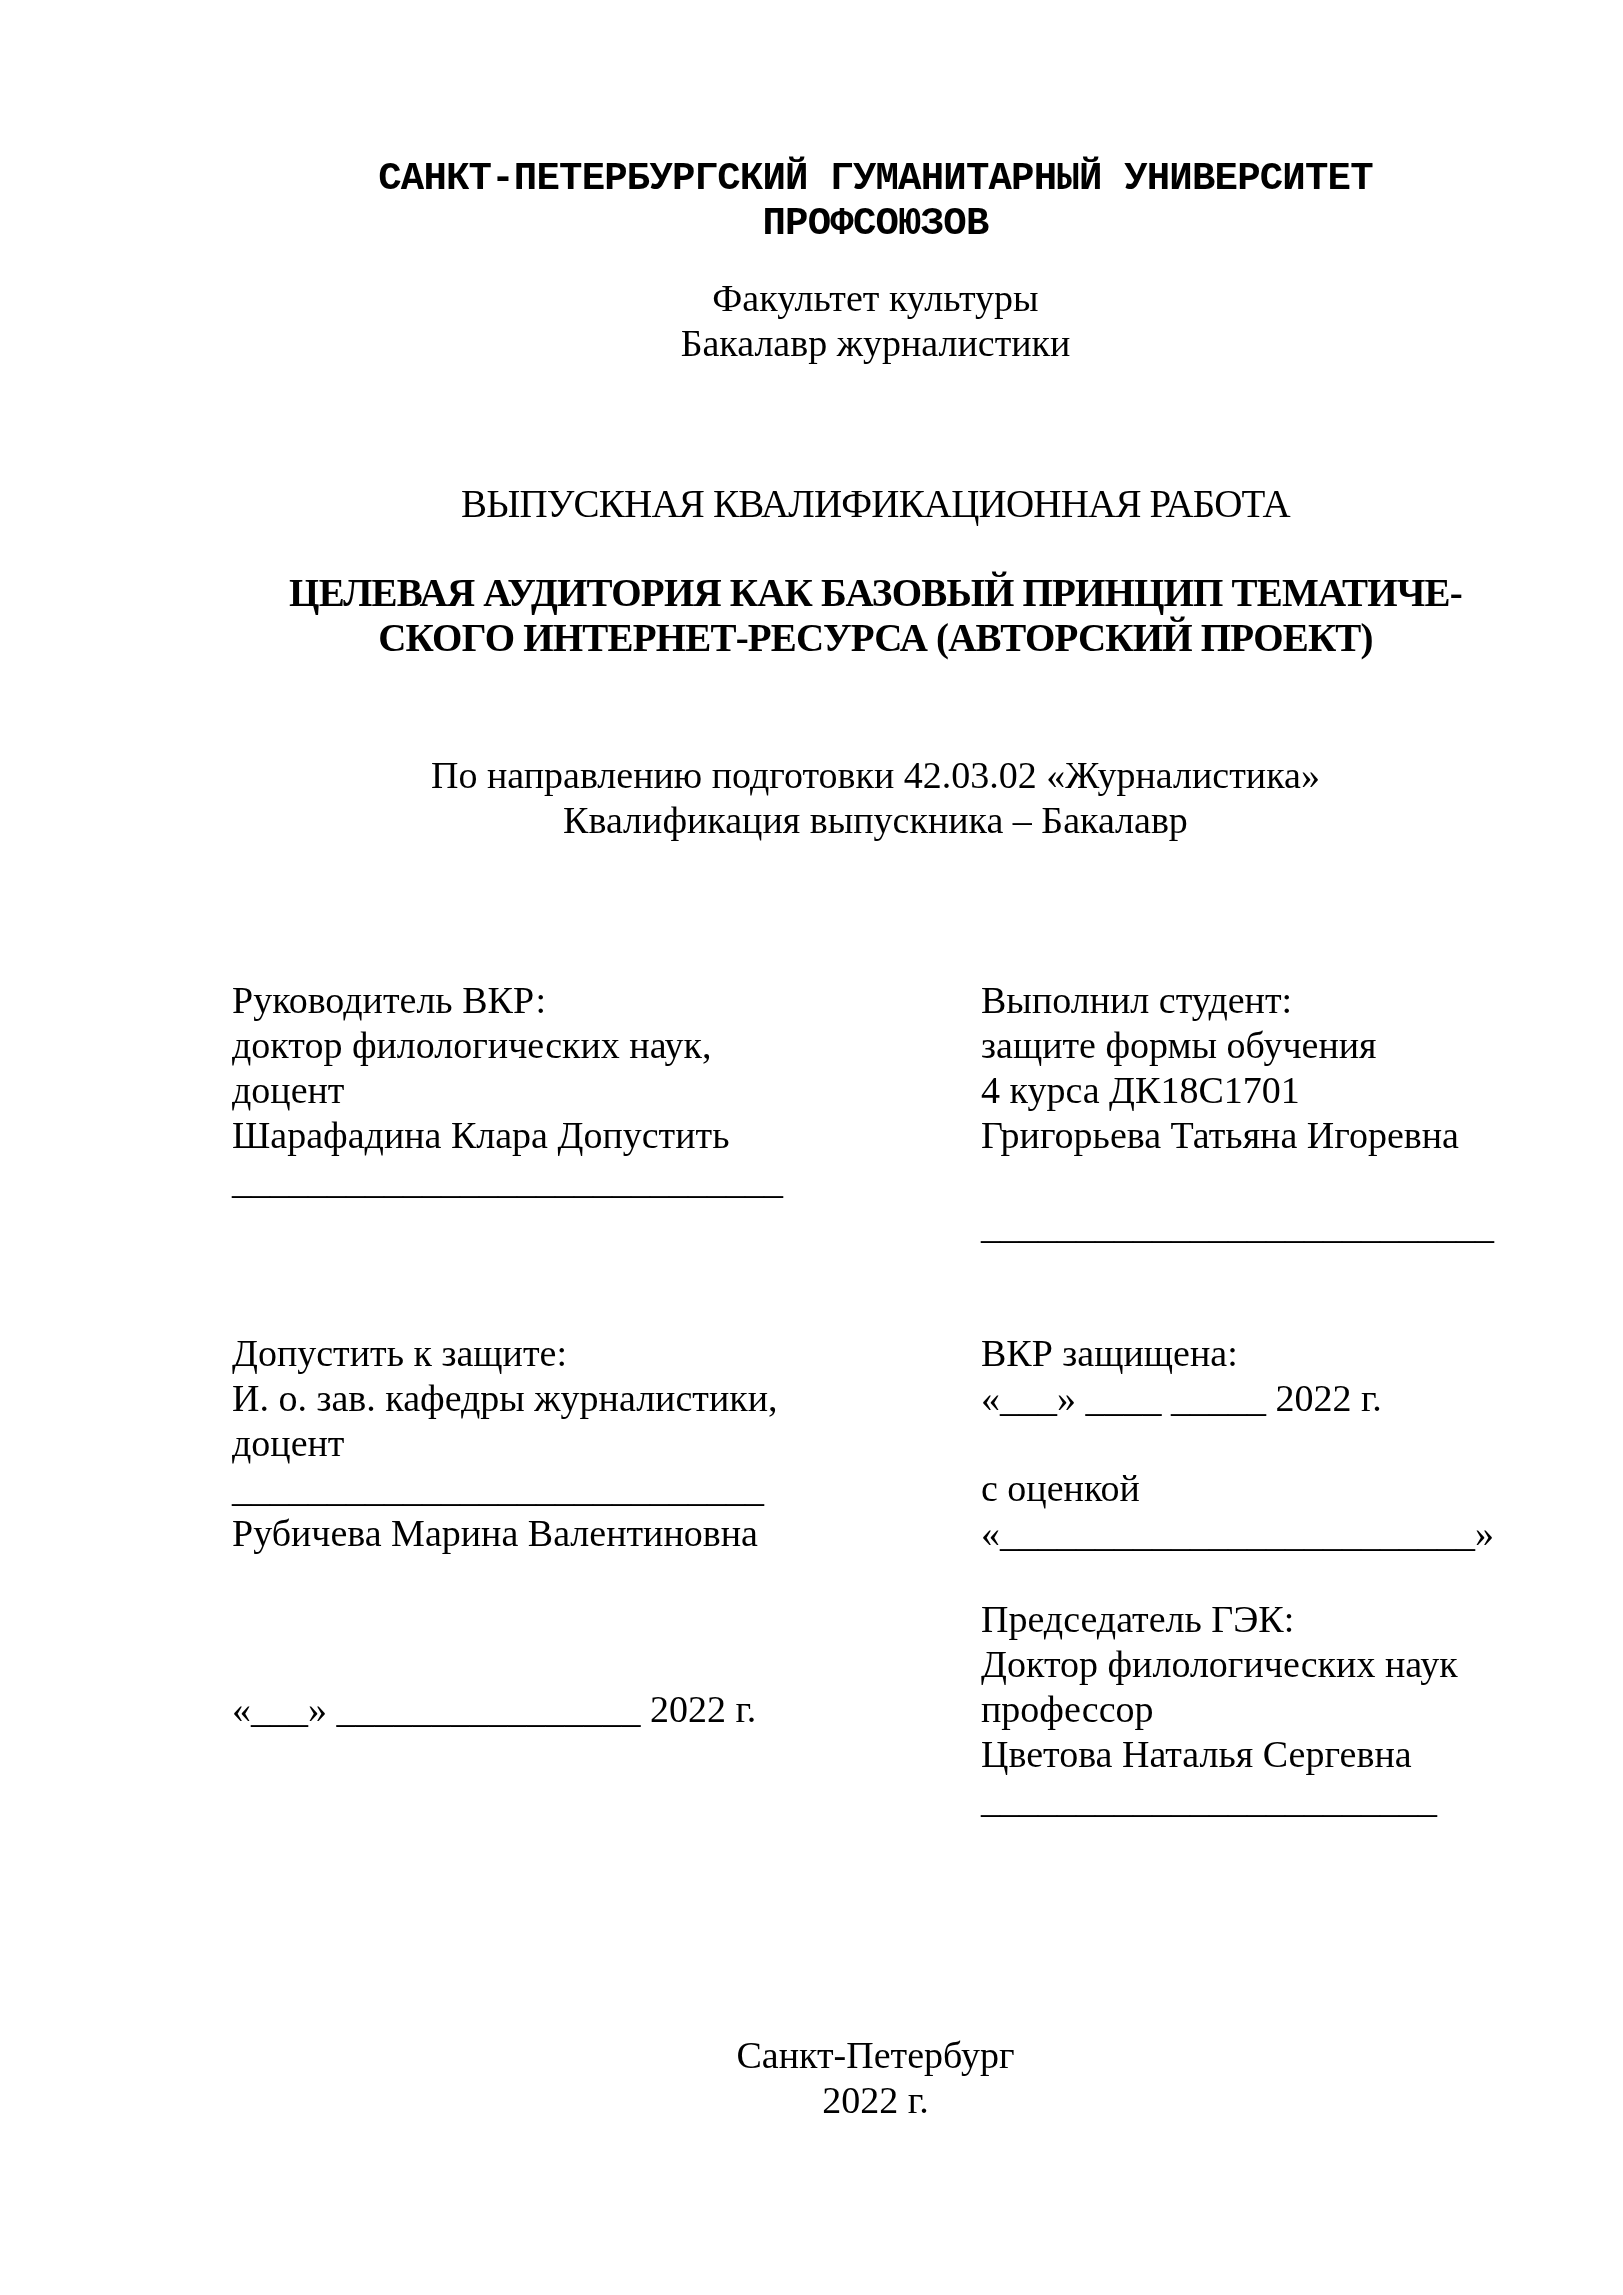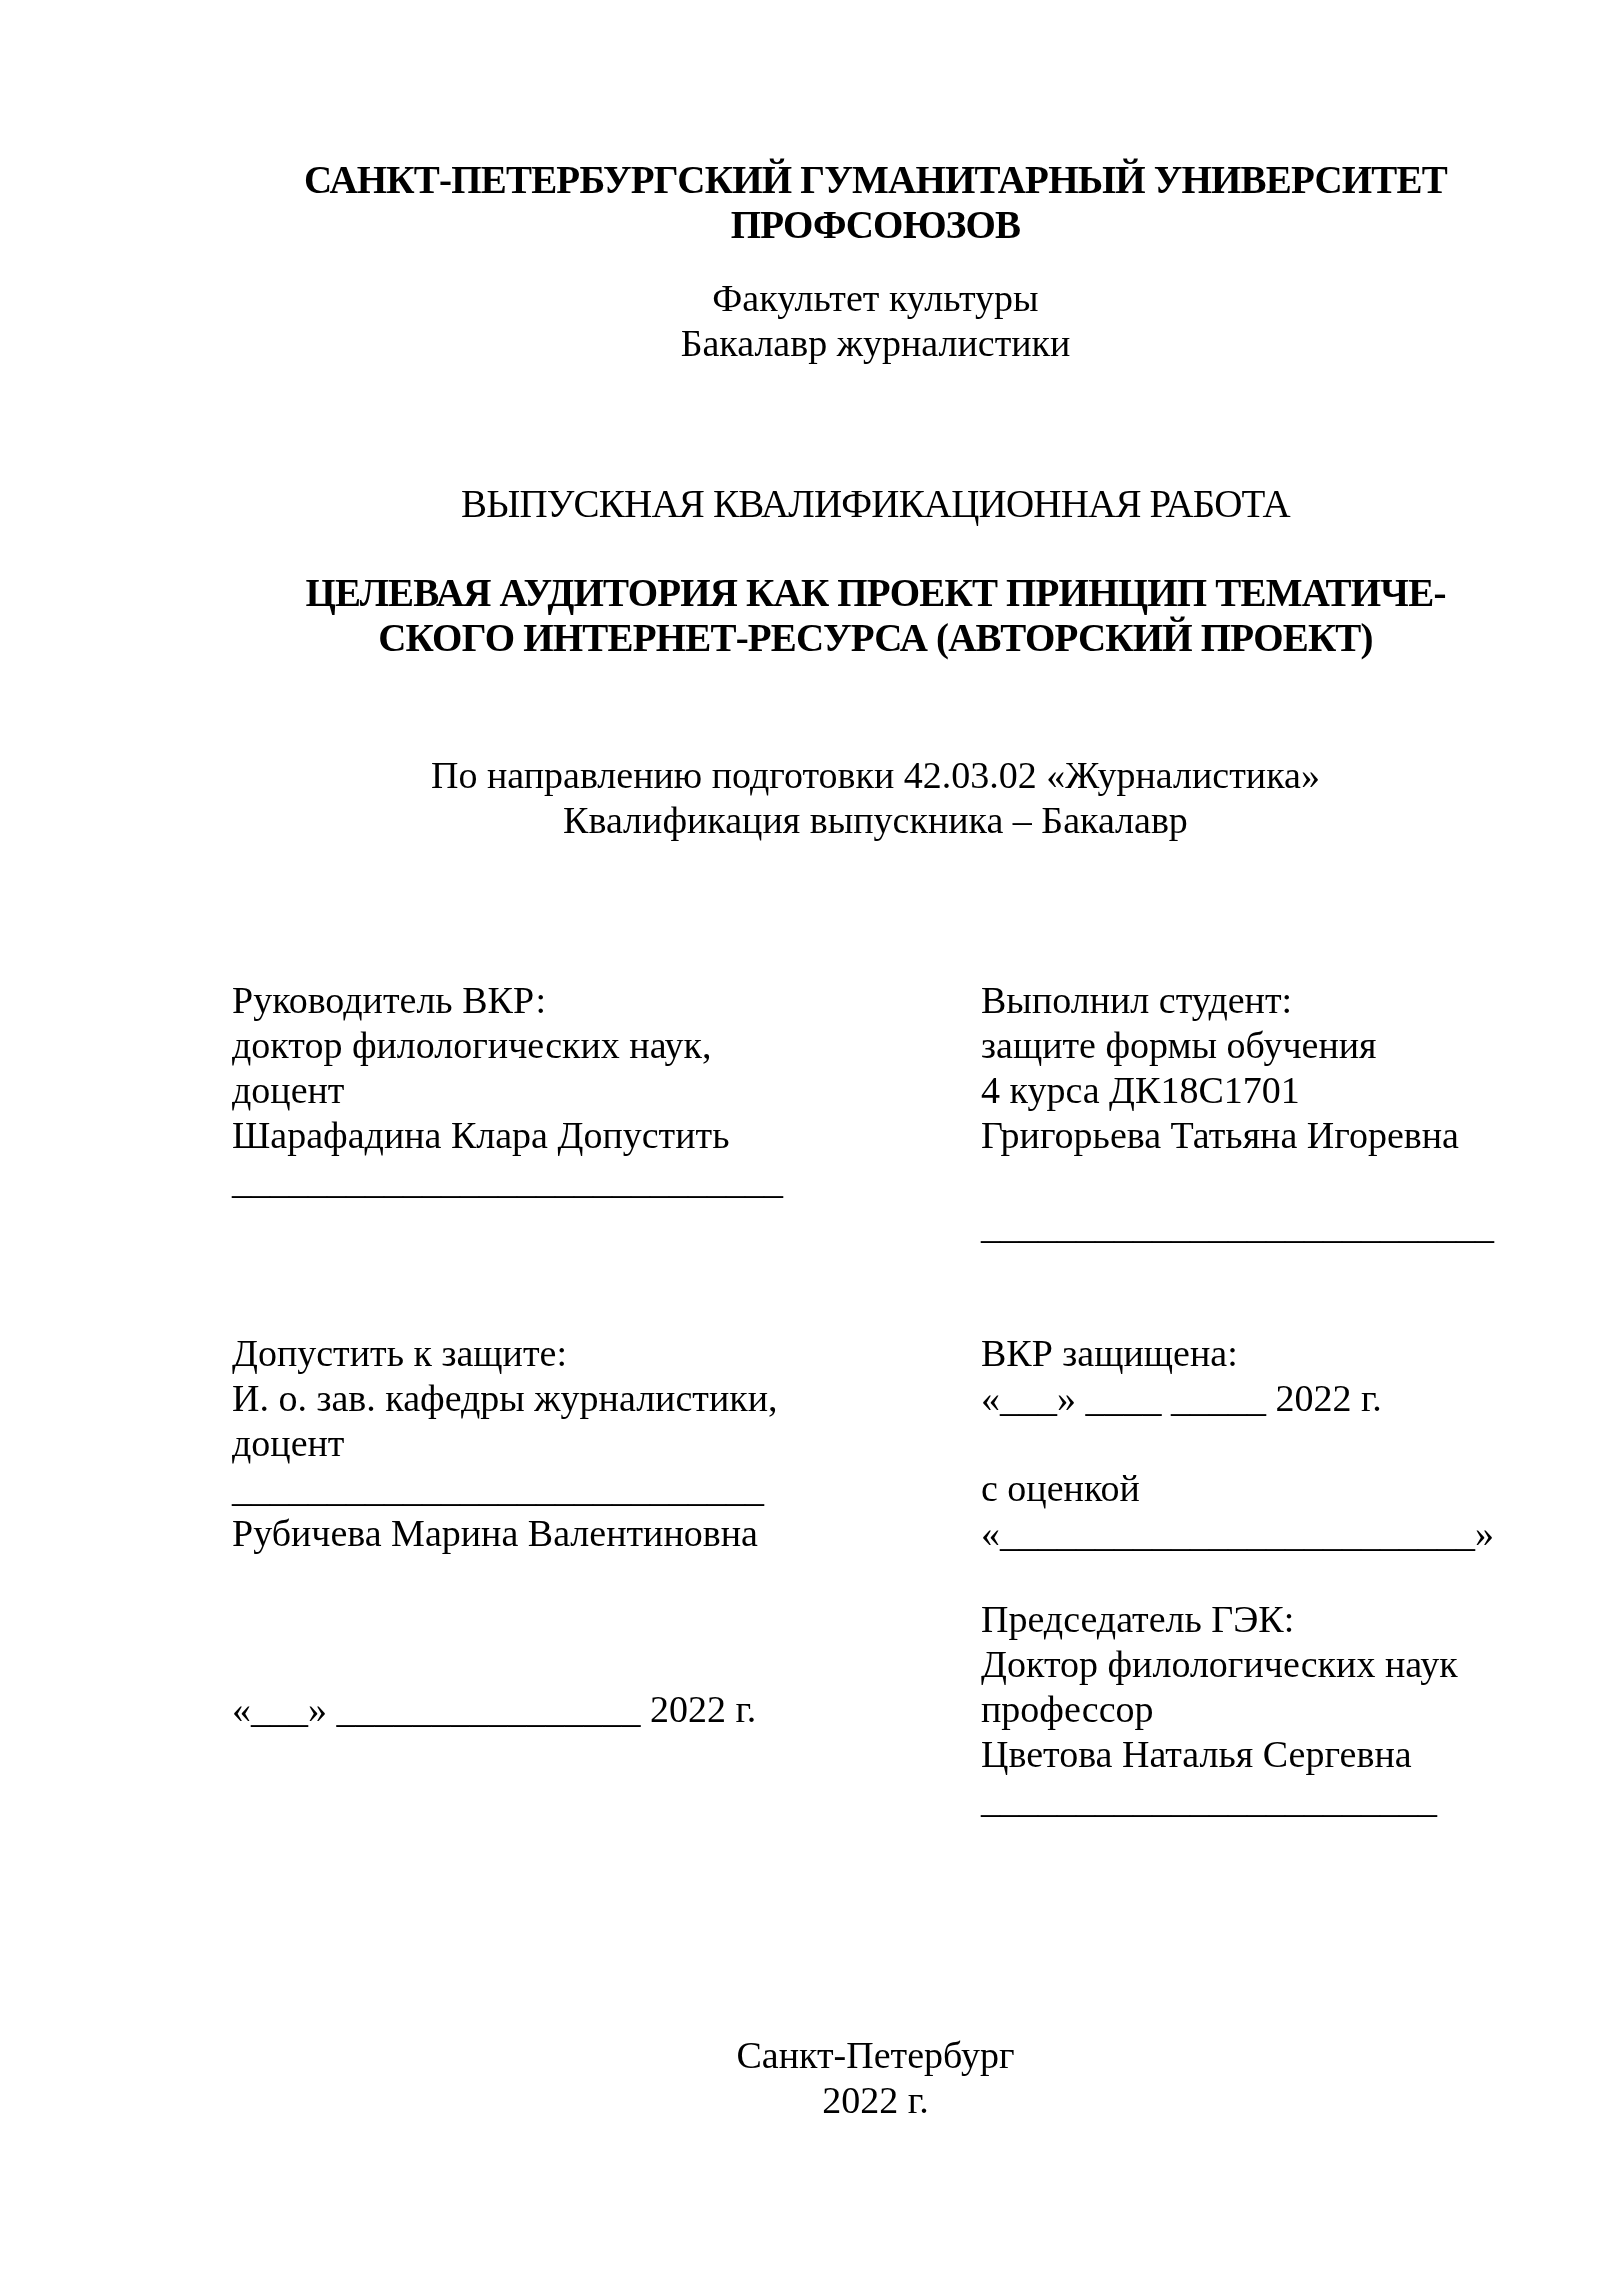--- a/index.html
+++ b/index.html
@@ -43,36 +43,36 @@
     white-space: nowrap;
   }
   .col-left  { left: 232px;  width: 734px; }
   .col-right { left: 981px; width: 550px; }
 </style>
 </head>
 <body>
 
 <div class="page">
 
-  <div class="abs center-block big-bold" style="top:157px;">
+  <div class="abs center-block big-bold" style="top:157px;font-family:Liberation Mono, monospace;">
     <div class="ln">САНКТ-ПЕТЕРБУРГСКИЙ ГУМАНИТАРНЫЙ УНИВЕРСИТЕТ</div>
     <div class="ln">ПРОФСОЮЗОВ</div>
   </div>
 
   <div class="abs center-block body-text" style="top:276px;">
     <div class="ln">Факультет культуры</div>
     <div class="ln">Бакалавр журналистики</div>
   </div>
 
   <div class="abs center-block big" style="top:481px;">
     <div class="ln">ВЫПУСКНАЯ КВАЛИФИКАЦИОННАЯ РАБОТА</div>
   </div>
 
   <div class="abs center-block big-bold" style="top:570px;">
-    <div class="ln">ЦЕЛЕВАЯ АУДИТОРИЯ КАК ПРОЕКТ ПРИНЦИП ТЕМАТИЧЕ-</div>
+    <div class="ln">ЦЕЛЕВАЯ АУДИТОРИЯ КАК БАЗОВЫЙ ПРИНЦИП ТЕМАТИЧЕ-</div>
     <div class="ln">СКОГО ИНТЕРНЕТ-РЕСУРСА (АВТОРСКИЙ ПРОЕКТ)</div>
   </div>
 
   <div class="abs center-block body-text" style="top:753px;">
     <div class="ln">По направлению подготовки 42.03.02 «Журналистика»</div>
     <div class="ln">Квалификация выпускника – Бакалавр</div>
   </div>
 
   <div class="abs col-left body-text" style="top:978px;">
     <div class="ln">Руководитель ВКР:</div>

